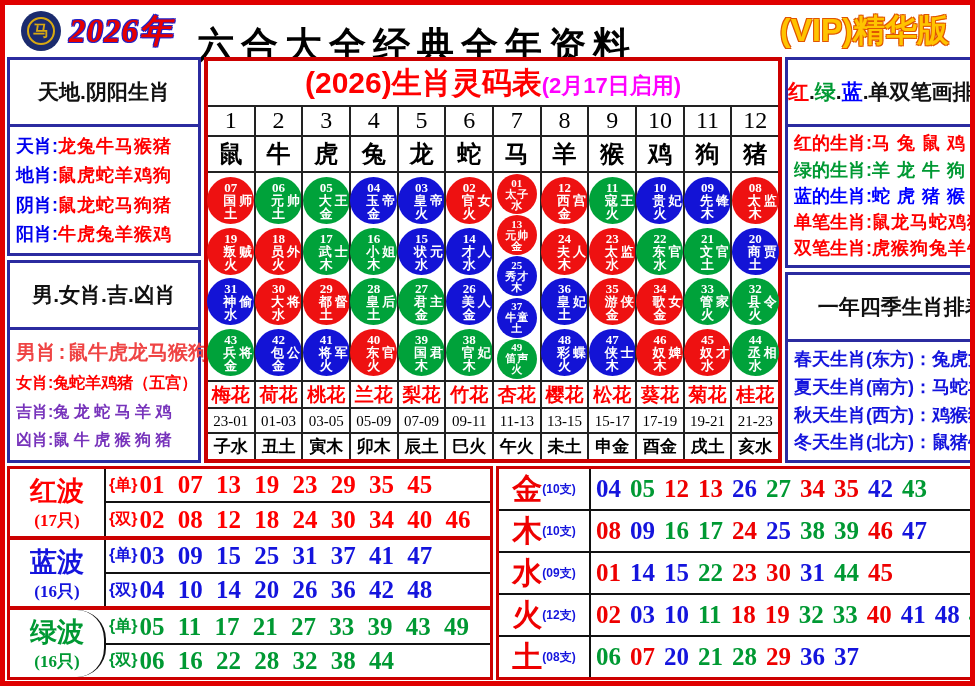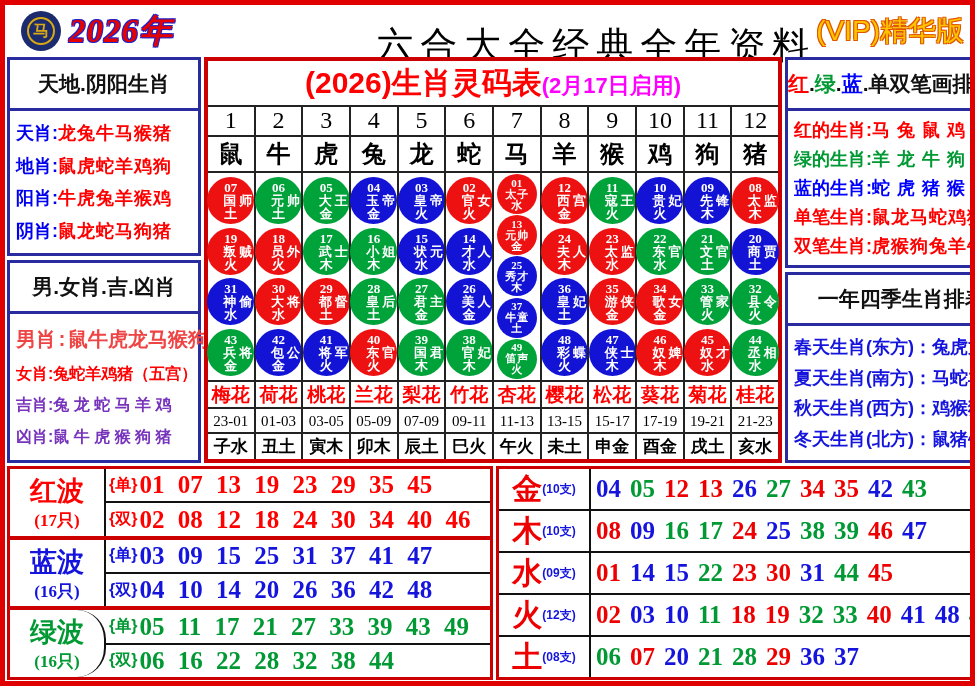--- a/index.html
+++ b/index.html
@@ -9,31 +9,31 @@
   
   .header { height:52px; display:flex; align-items:center; padding:0 6px; }
   .logo { width:40px; height:40px; border-radius:50%; background:#1b2b6e; margin:0 8px 0 10px;
           display:flex; align-items:center; justify-content:center; flex:0 0 auto; }
   .logo-inner { width:28px; height:28px; border:2px solid #d8a912; border-radius:50%;
           color:#d8a912; font-size:16px; font-weight:bold; display:flex; align-items:center; justify-content:center;
           font-family:"Liberation Serif", serif; }
   .year { font-family:"Liberation Serif", serif; font-style:italic; font-weight:bold; font-size:33px;
           color:#e60000; letter-spacing:1px; margin-right:24px;
           text-shadow:-1px -1px 0 #2323c8, 1px -1px 0 #2323c8, -1px 1px 0 #2323c8, 1px 1px 0 #2323c8; }
-  .main-title { font-size:37px; font-weight:normal; color:#000; letter-spacing:7px; flex:1; text-align:right; white-space:nowrap;margin-top:30px; }
-  .vip { font-size:28px; font-weight:normal; color:#ffc400; white-space:nowrap; margin-right:0;
+  .main-title { font-size:37px; font-weight:bold; color:#000; letter-spacing:7px; flex:1; text-align:left; white-space:nowrap;margin-top:30px; }
+  .vip { font-size:32px; font-weight:bold; color:#ffc400; white-space:nowrap; margin-right:15px;
          text-shadow:1px 1px 0 #e05500, -1px -1px 0 #e05500, 1px -1px 0 #e05500, -1px 1px 0 #e05500; }
 
   
   .main { display:grid; grid-template-columns:194px 578px 1fr; column-gap:3px; height:406px; padding:0 2px; }
   .side { display:flex; flex-direction:column; }
   .panel { border:3px solid #2b2ba0; background:#fff; display:flex; flex-direction:column; }
   .panel + .panel { margin-top:4px; }
   .panel-title { border-bottom:3px solid #2b2ba0; text-align:center; font-weight:bold; font-size:21px;
-                 color:#111; padding:10px 0; letter-spacing:0px; white-space:nowrap; }
+                 color:#111; padding:18px 0; letter-spacing:0px; white-space:nowrap; }
   .panel-body { flex:1; display:flex; flex-direction:column; justify-content:space-evenly; padding:2px 6px; }
   .p-row { font-weight:bold; font-size:18px; white-space:nowrap; }
   .p-row .lbl { color:#0000ee; }
   .p-row .val { letter-spacing:1px; }
   #left-top .p-row .val { color:#ff0000; }
   #right-bottom .p-row { color:#1414dd; font-size:18px; }
 
   
   .center { border:4px solid #cc0000; display:flex; flex-direction:column; background:#fff; }
   .center-title { text-align:center; padding:2px 0 1px; white-space:nowrap; }
@@ -107,22 +107,22 @@
     <div class="vip">(VIP)精华版</div>
   </div>
 
   <div class="main">
     <div class="side">
       <div class="panel" id="left-top" style="flex:98;">
         <div class="panel-title">天地.阴阳生肖</div>
         <div class="panel-body" id="lt-body">
             <div class="p-row"><span class="lbl">天肖</span><span class="lbl">:</span><span class="val">龙兔牛马猴猪</span></div>
             <div class="p-row"><span class="lbl">地肖</span><span class="lbl">:</span><span class="val">鼠虎蛇羊鸡狗</span></div>
+            <div class="p-row"><span class="lbl">阴肖</span><span class="lbl">:</span><span class="val">鼠龙蛇马狗猪</span></div>
             <div class="p-row"><span class="lbl">阳肖</span><span class="lbl">:</span><span class="val">牛虎兔羊猴鸡</span></div>
-            <div class="p-row"><span class="lbl">阴肖</span><span class="lbl">:</span><span class="val">鼠龙蛇马狗猪</span></div>
           </div>
       </div>
       <div class="panel" id="left-bottom" style="flex:100;">
         <div class="panel-title">男.女肖.吉.凶肖</div>
         <div class="panel-body" id="lb-body">
             <div class="p-row" style="color: #ef4444; font-size: 20px; font-family: Liberation Mono, monospace;"><span>男肖</span><span>:</span><span>鼠牛虎龙马猴狗</span></div>
             <div class="p-row" style="color: rgb(255, 0, 0); font-size: 16px;"><span>女肖</span><span>:</span><span>兔蛇羊鸡猪（五宫）</span></div>
             <div class="p-row" style="color: rgb(119, 51, 187); font-size: 16px;"><span>吉肖</span><span>:</span><span>兔 龙 蛇 马 羊 鸡</span></div>
             <div class="p-row" style="color: rgb(119, 51, 187); font-size: 16px;"><span>凶肖</span><span>:</span><span>鼠 牛 虎 猴 狗 猪</span></div>
           </div>

